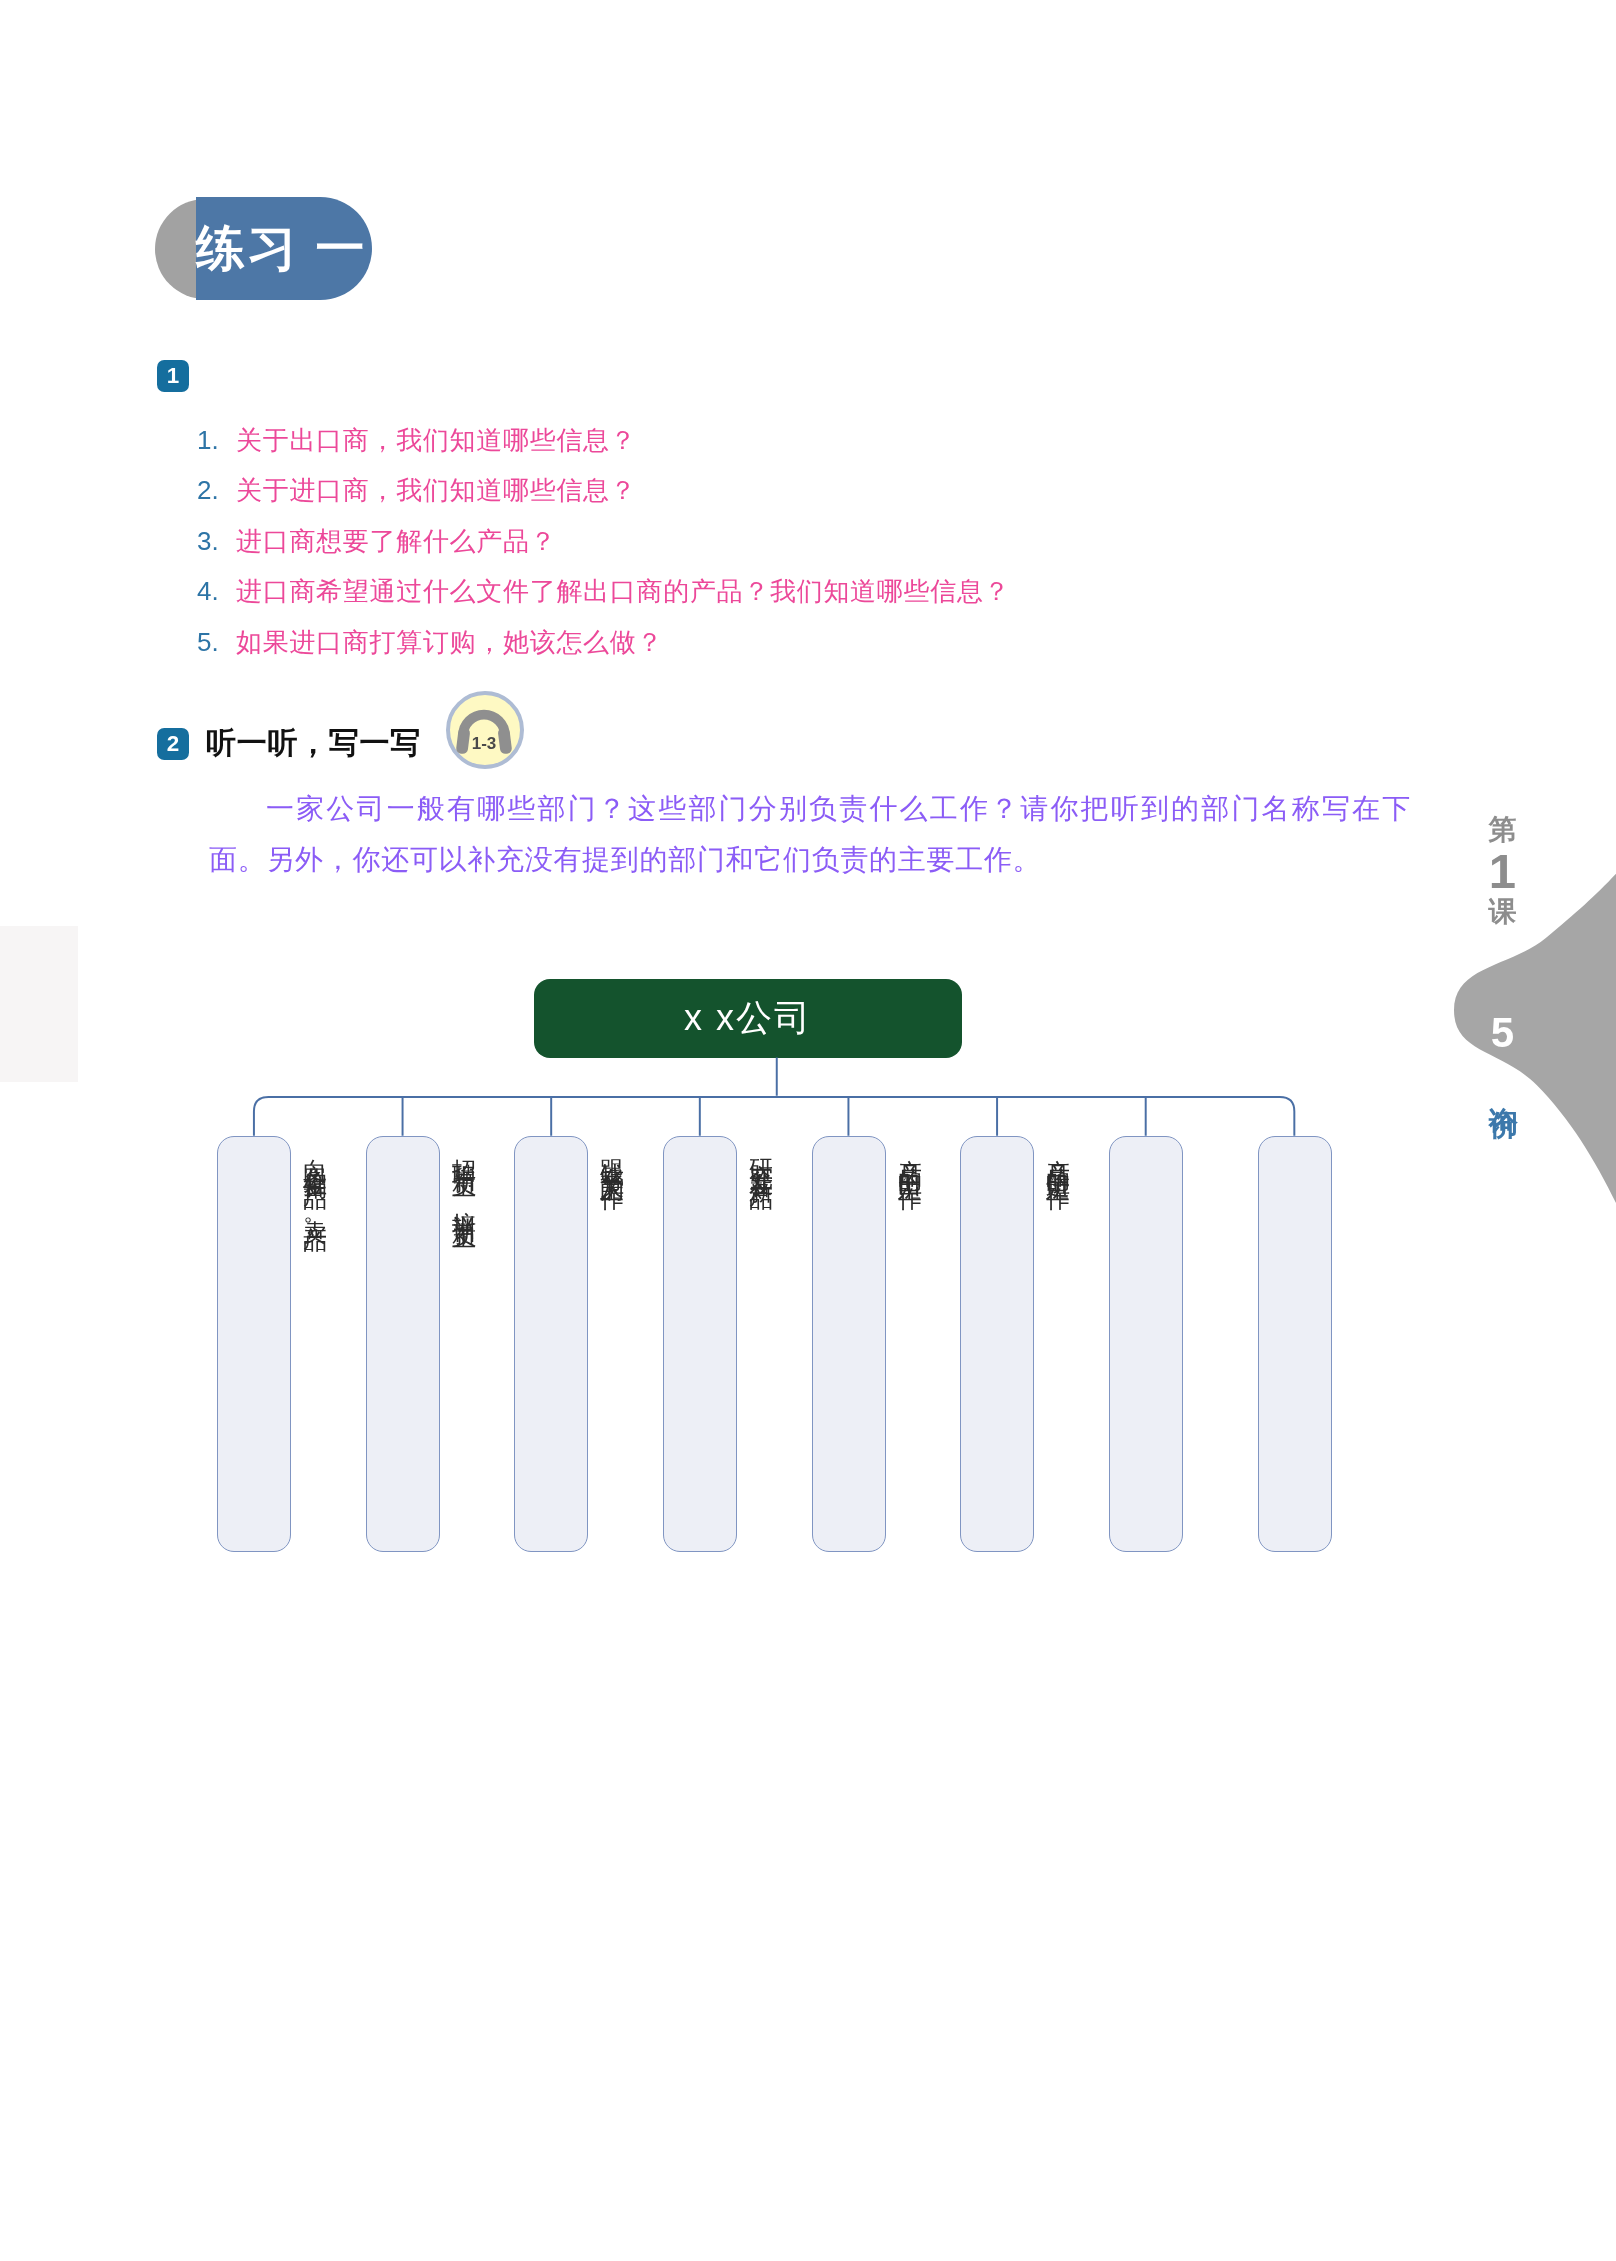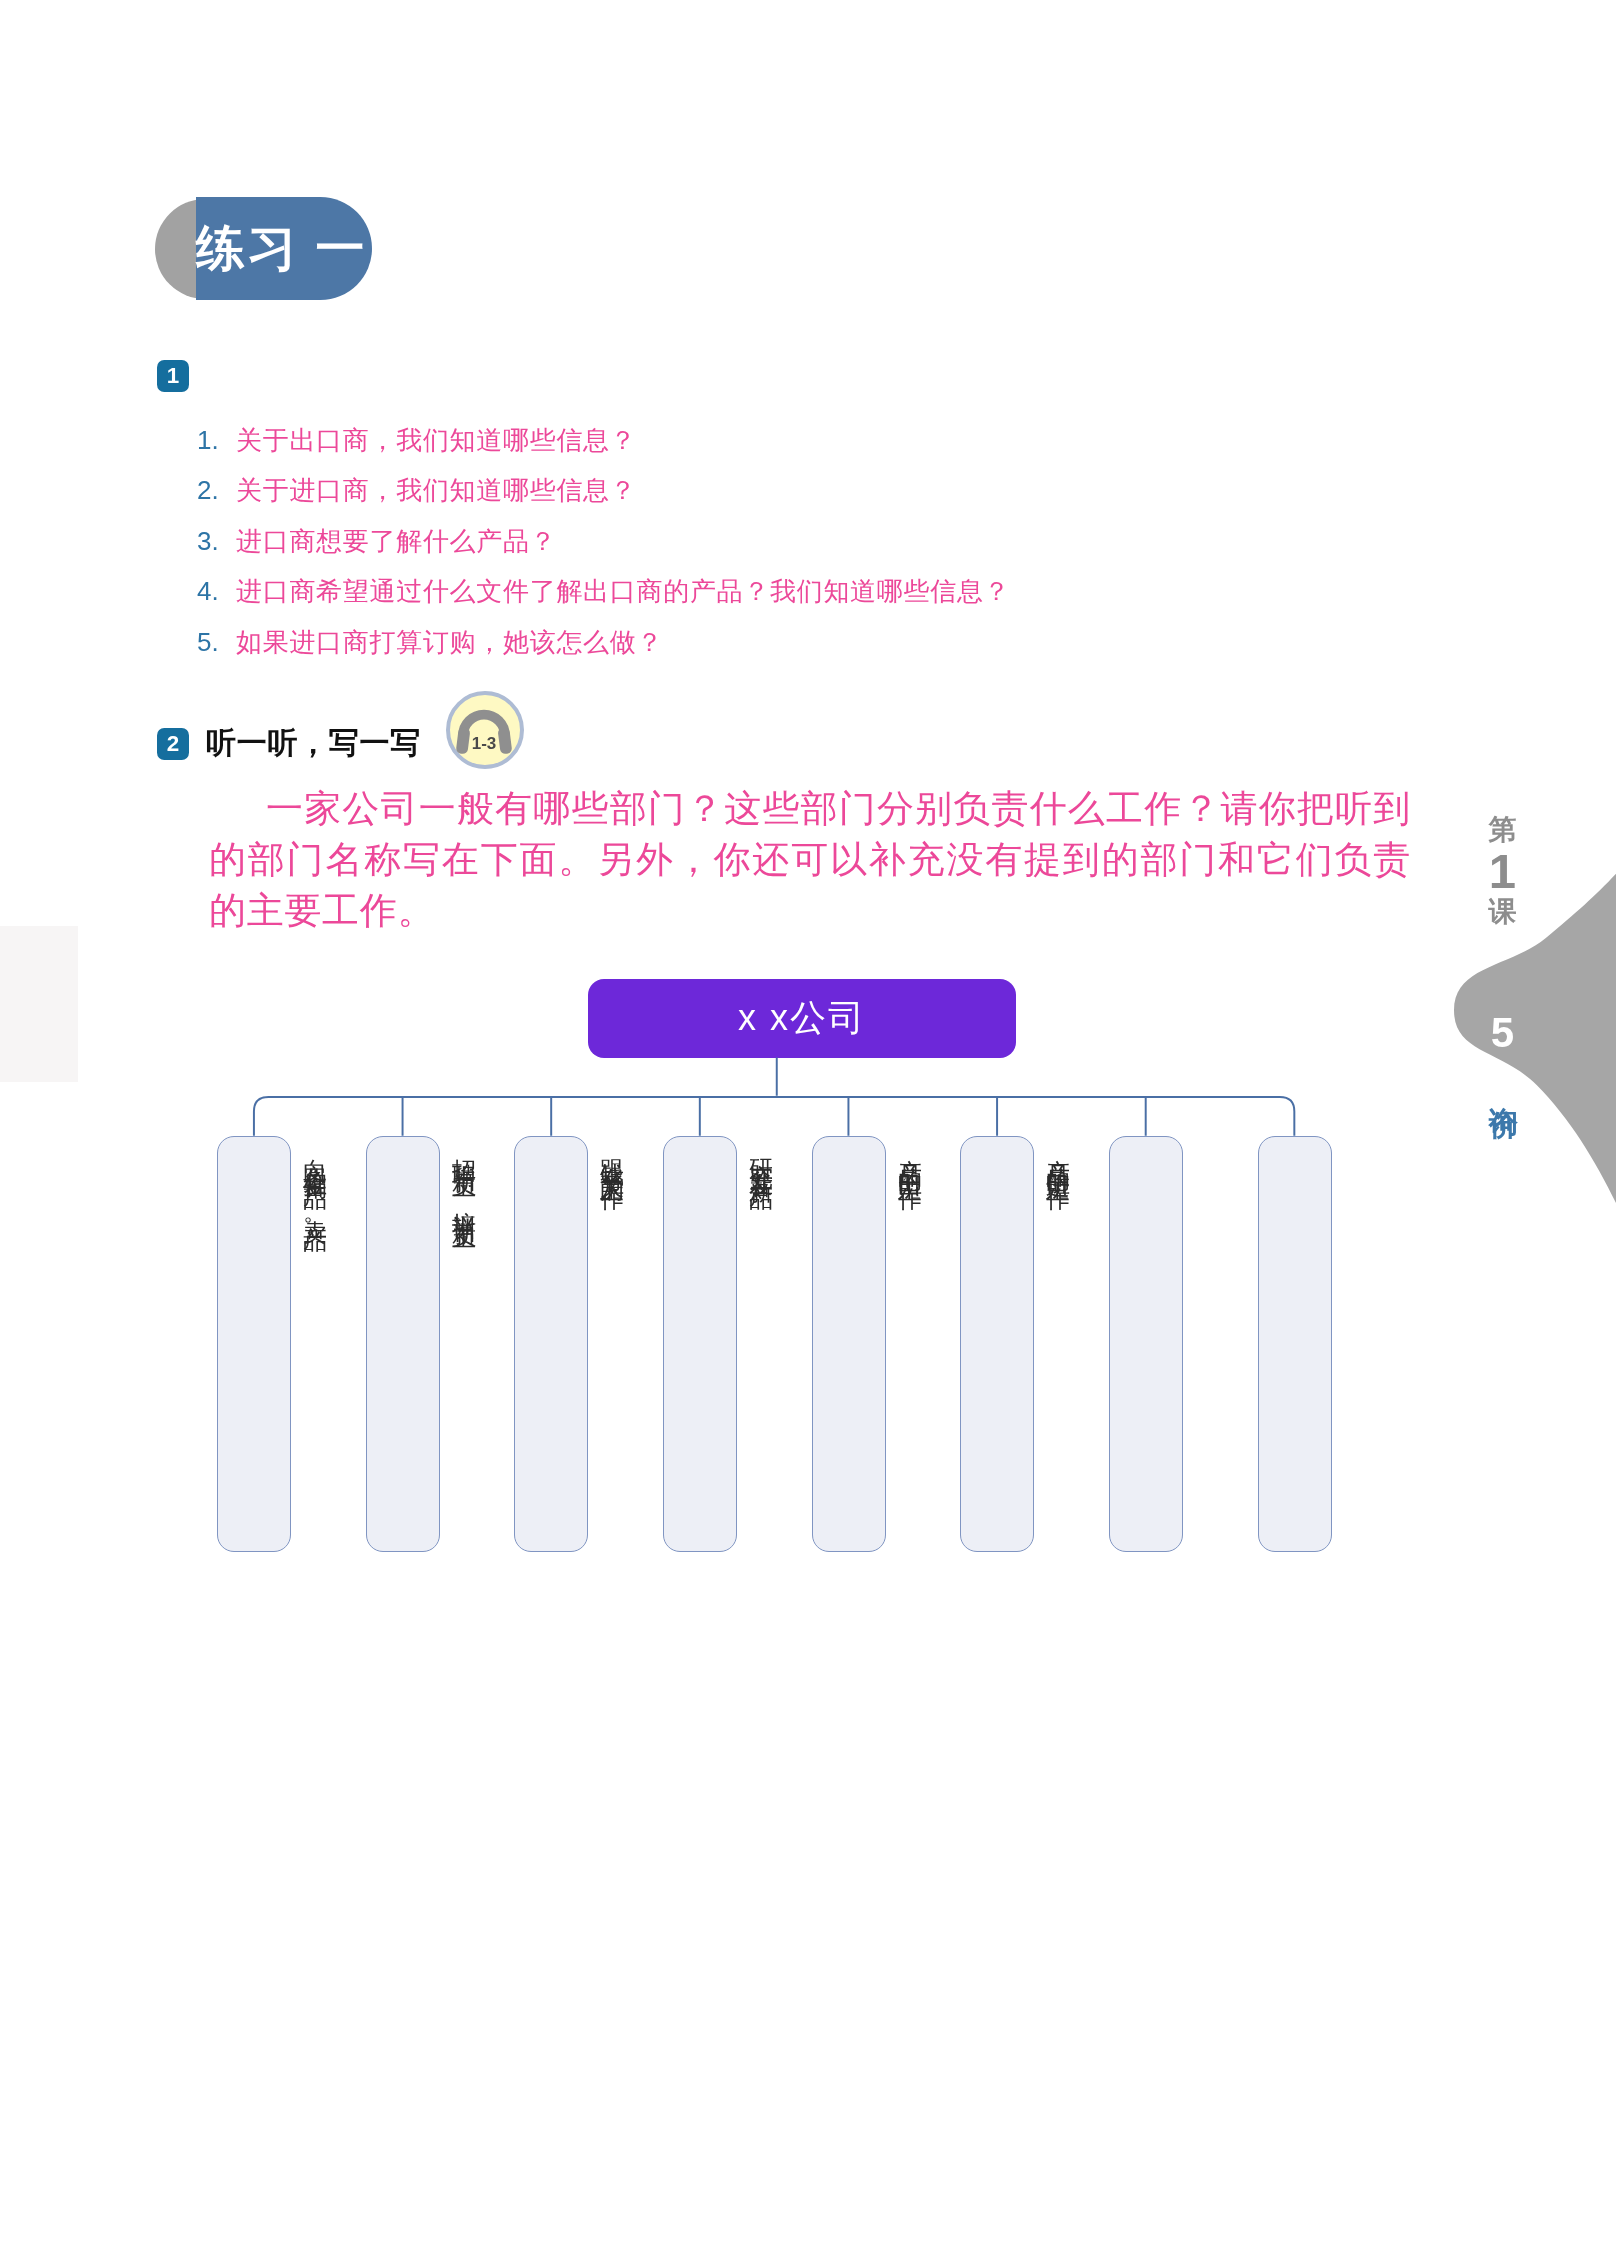--- a/index.html
+++ b/index.html
@@ -31,24 +31,24 @@
   .q-num{flex:none;width:39px;color:#2d74a6;}
   .q-text{color:#ec4899;letter-spacing:0.7px;}
 
   
   .audio-icon{position:absolute;left:446px;top:691px;width:78px;height:78px;border-radius:50%;
     border:4.6px solid #aebcd4;background:#fef9c3;box-sizing:border-box;}
   .audio-icon svg{position:absolute;left:0;top:0;width:68px;height:68px;}
 
   
   .instr{position:absolute;left:209px;top:783px;width:1202px;
-    font-size:37px;line-height:51px;color:#ec4899;text-align:justify;text-indent:57px;letter-spacing:0.7px;}
+    font-size:28px;line-height:51px;color:#8b5cf6;text-align:justify;text-indent:57px;letter-spacing:0.7px;}
 
   
-  .root-box{position:absolute;left:588px;top:979px;width:428px;height:79px;background:#6d28d9;border-radius:16px;
+  .root-box{position:absolute;left:534px;top:979px;width:428px;height:79px;background:#14532d;border-radius:16px;
     display:flex;align-items:center;justify-content:center;}
   .root-label{color:#ffffff;font-size:36px;letter-spacing:2px;}
   .connectors{position:absolute;left:0;top:0;width:1616px;height:2261px;pointer-events:none;}
   .dept-area{position:absolute;left:217px;top:1136px;width:1118px;height:421px;}
   .dept{position:absolute;top:0;width:149px;height:421px;}
   .dept-box{position:absolute;left:0;top:0;width:74px;height:416px;background:#edeff6;
     border:1.3px solid #8095c2;border-radius:17px;box-sizing:border-box;}
   .dept-label{position:absolute;left:82px;top:4px;height:413px;
     writing-mode:vertical-rl;text-orientation:upright;
     font-size:24px;letter-spacing:4.6px;color:#2b2b2b;}

